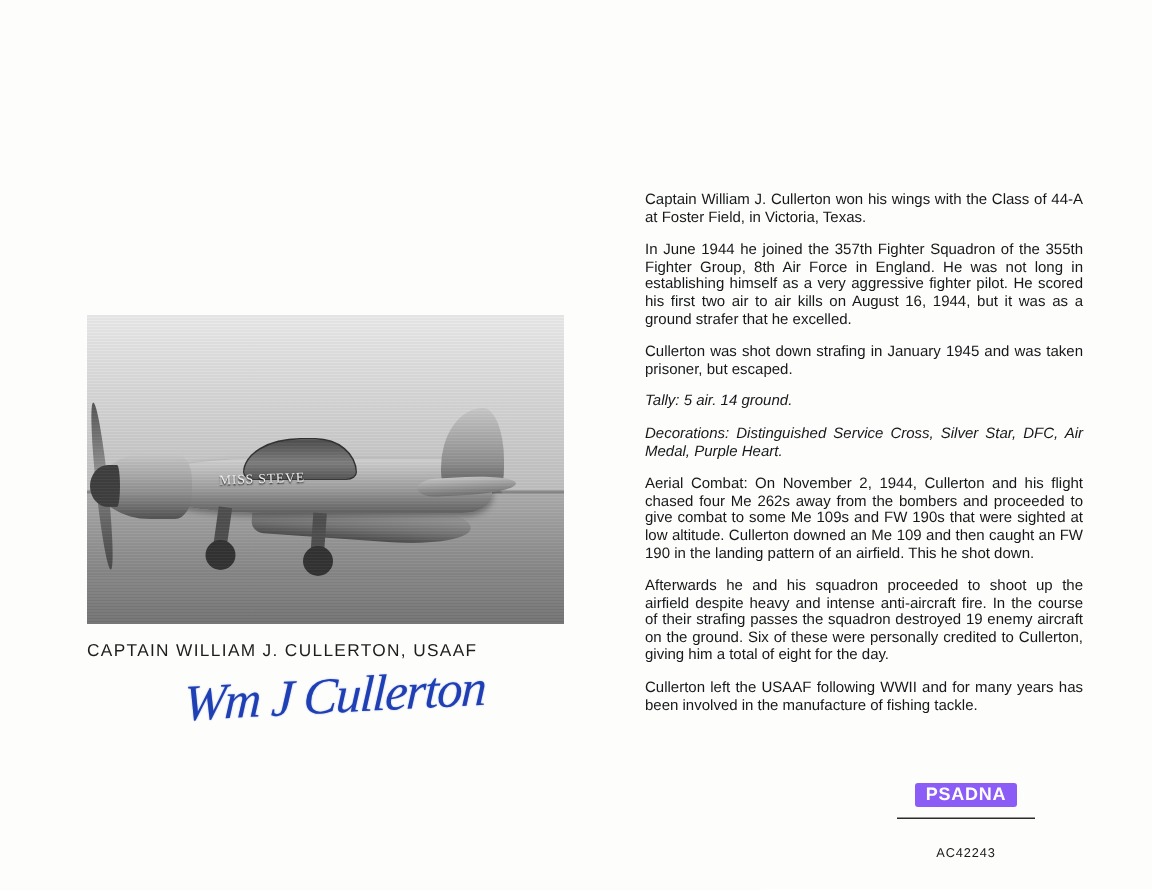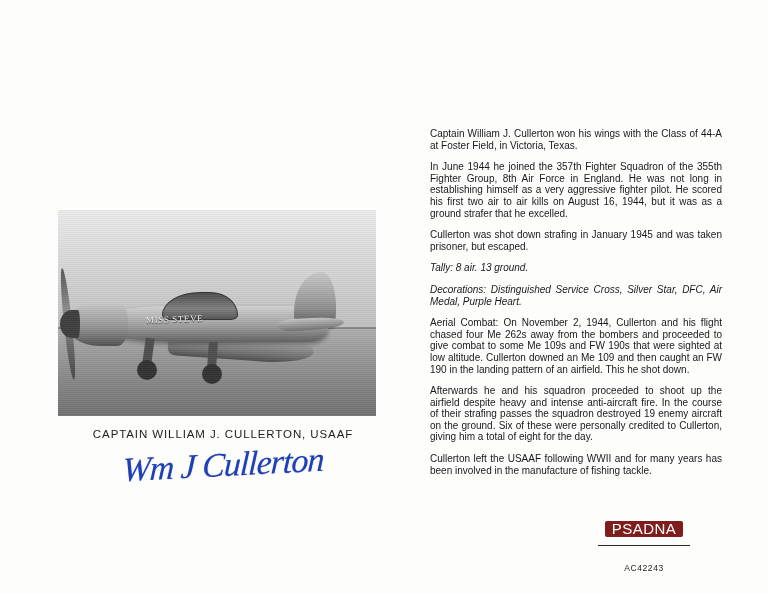--- a/index.html
+++ b/index.html
@@ -158,21 +158,21 @@
   .grain {
     position: absolute;
     inset: 0;
     background-image:
       repeating-linear-gradient(0deg, rgba(255,255,255,.035) 0 1px, rgba(0,0,0,.03) 1px 2px);
     pointer-events: none;
   }
 
   .photo-caption {
     margin-top: 12px;
-    text-align: center;
+    text-align: left;
     font-family: "Liberation Sans", sans-serif;
     font-size: 11.5px;
     letter-spacing: .9px;
     color: #1d1d1d;
   }
   .signature {
     margin-top: 6px;
     text-align: center;
     font-family: "Liberation Serif", serif;
     font-style: italic;
@@ -205,25 +205,25 @@
   
   .psa-block {
     position: absolute;
     left: 598px;
     top: 520px;
     width: 92px;
     text-align: center;
   }
   .psa-logo {
     display: inline-block;
-    background: #7f1d1d;
+    background: #8b5cf6;
     color: #ffffff;
     font-family: "Liberation Sans", sans-serif;
-    font-weight: normal;
-    font-size: 15px;
+    font-weight: bold;
+    font-size: 12px;
     letter-spacing: .5px;
     padding: 2px 7px 3px 7px;
     border-radius: 2px;
     line-height: 11px;
   }
   .psa-logo .dna {
     color: #ffffff;
   }
   .psa-serial {
     margin-top: 7px;
@@ -265,21 +265,21 @@
     </div>
 
     <div class="photo-caption">CAPTAIN WILLIAM J. CULLERTON, USAAF</div>
     <div class="signature">Wm J Cullerton</div>
   </div>
 
   <div class="text-col">
     <p>Captain William J. Cullerton won his wings with the Class of 44-A at Foster Field, in Victoria, Texas.</p>
     <p>In June 1944 he joined the 357th Fighter Squadron of the 355th Fighter Group, 8th Air Force in England. He was not long in establishing himself as a very aggressive fighter pilot. He scored his first two air to air kills on August 16, 1944, but it was as a ground strafer that he excelled.</p>
     <p>Cullerton was shot down strafing in January 1945 and was taken prisoner, but escaped.</p>
-    <p class="lead-label">Tally: 8 air. 13 ground.</p>
+    <p class="lead-label">Tally: 5 air. 14 ground.</p>
     <p class="lead-label">Decorations: Distinguished Service Cross, Silver Star, DFC, Air Medal, Purple Heart.</p>
     <p>Aerial Combat: On November 2, 1944, Cullerton and his flight chased four Me 262s away from the bombers and proceeded to give combat to some Me 109s and FW 190s that were sighted at low altitude. Cullerton downed an Me 109 and then caught an FW 190 in the landing pattern of an airfield. This he shot down.</p>
     <p>Afterwards he and his squadron proceeded to shoot up the airfield despite heavy and intense anti-aircraft fire. In the course of their strafing passes the squadron destroyed 19 enemy aircraft on the ground. Six of these were personally credited to Cullerton, giving him a total of eight for the day.</p>
     <p>Cullerton left the USAAF following WWII and for many years has been involved in the manufacture of fishing tackle.</p>
   </div>
 
   <div class="psa-block">
     <span class="psa-logo"><span>PSA</span><span class="dna">DNA</span></span>
     <div class="psa-serial">AC42243</div>
   </div>

